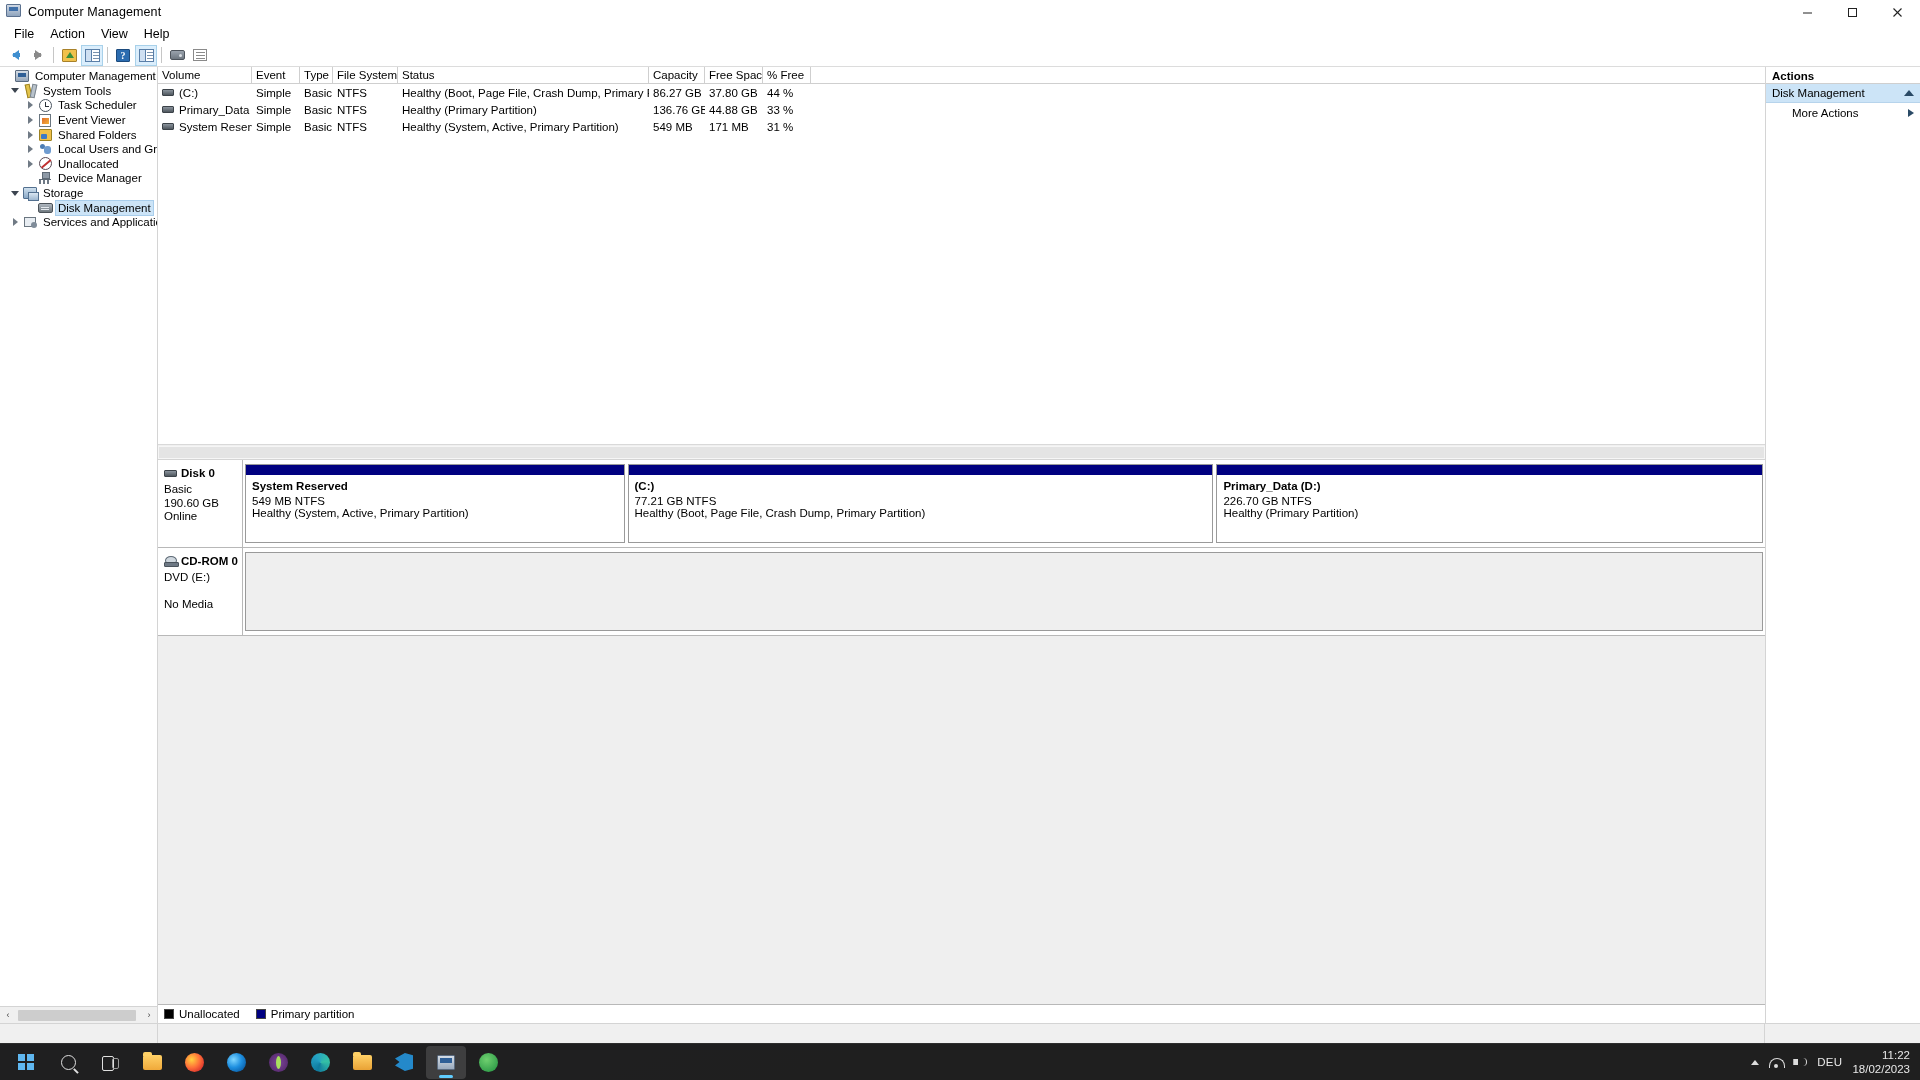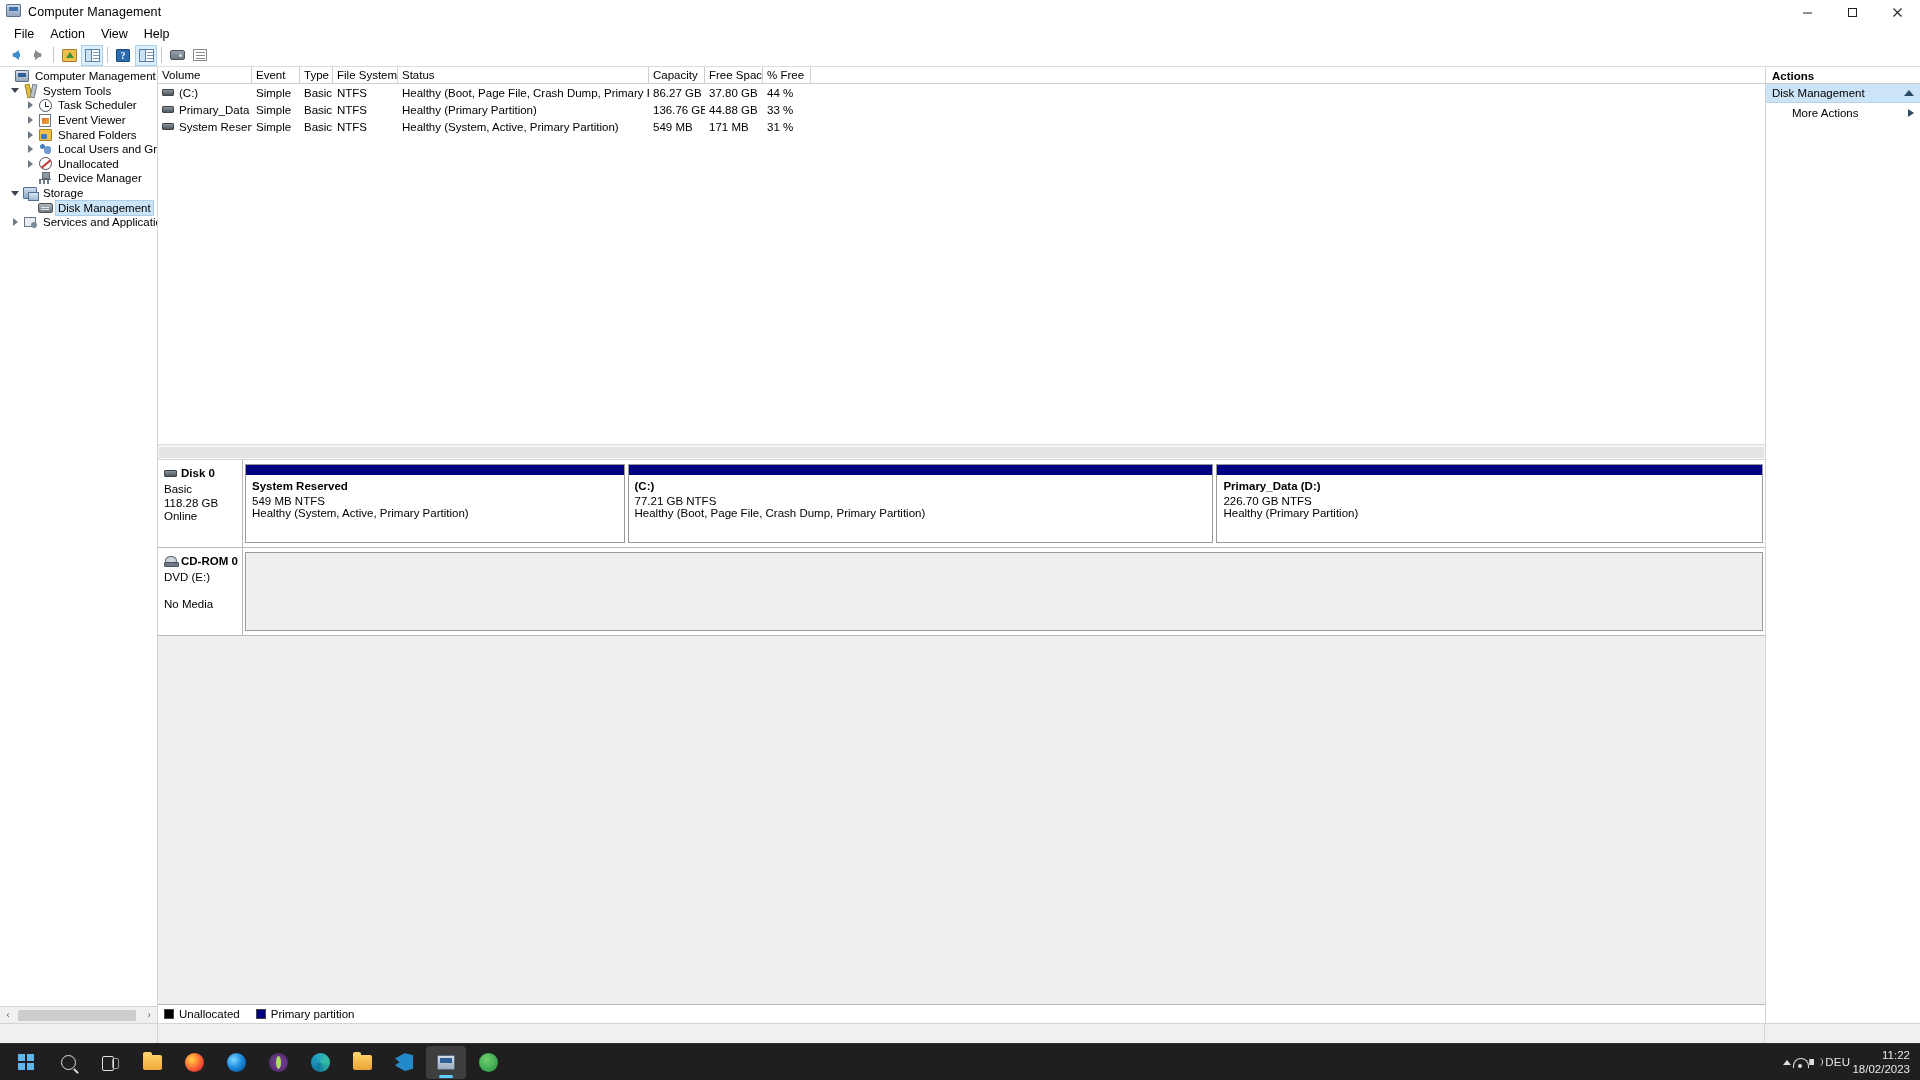--- a/index.html
+++ b/index.html
@@ -357,21 +357,21 @@
     border-radius: 4px; position: relative;
   }
   .tb-icon-btn.active { background: rgba(255,255,255,0.14); }
   .tb-icon-btn.active::after {
     content:""; position:absolute; bottom:1px; left:13px; width:14px; height:2.5px;
     background:#60cdff; border-radius:2px;
   }
   .win-logo { width:16px;height:16px;display:grid;grid-template-columns:7px 7px;grid-template-rows:7px 7px;gap:2px; }
   .win-logo i { background:#5fb7f0; display:block; }
   .tb-right {
-    margin-left: auto; display: flex; align-items: center; gap: 2px;
+    margin-left: auto; display: flex; align-items: center; gap: 10px;
     padding-right: 10px; color: #e8e8e8; font-size: 11.5px;
   }
   .tray-clock { text-align: right; line-height: 14px; font-size: 11.5px; }
   .kbd-lang { font-size: 11.5px; letter-spacing: .3px; }
 
   
   .g-search{width:15px;height:15px;border:1.8px solid #e0e0e0;border-radius:50%;position:relative}
   .g-search::after{content:"";position:absolute;right:-4px;bottom:-3px;width:6px;height:1.8px;background:#e0e0e0;transform:rotate(45deg)}
   .g-taskview{width:17px;height:13px;position:relative}
   .g-taskview::before{content:"";position:absolute;left:0;top:0;width:10px;height:13px;border:1.6px solid #e0e0e0;border-radius:2px}
@@ -656,21 +656,21 @@
 
         <div class="gfx-pane">
 
           <div class="disk-block" style="height:88px">
             <div class="disk-info">
               <div class="dtitle">
                 <span class="di-hdd"></span>
                 <span>Disk 0</span>
               </div>
               <div class="dline">Basic</div>
-              <div class="dline">118.28 GB</div>
+              <div class="dline">190.60 GB</div>
               <div class="dline">Online</div>
             </div>
             <div class="part-strip">
 
               <div class="partition" style="width:25%">
                 <div class="part-bar"></div>
                 <div class="part-body">
                   <div class="pname">System Reserved</div>
                   <div>549 MB NTFS</div>
                   <div>Healthy (System, Active, Primary Partition)</div>

